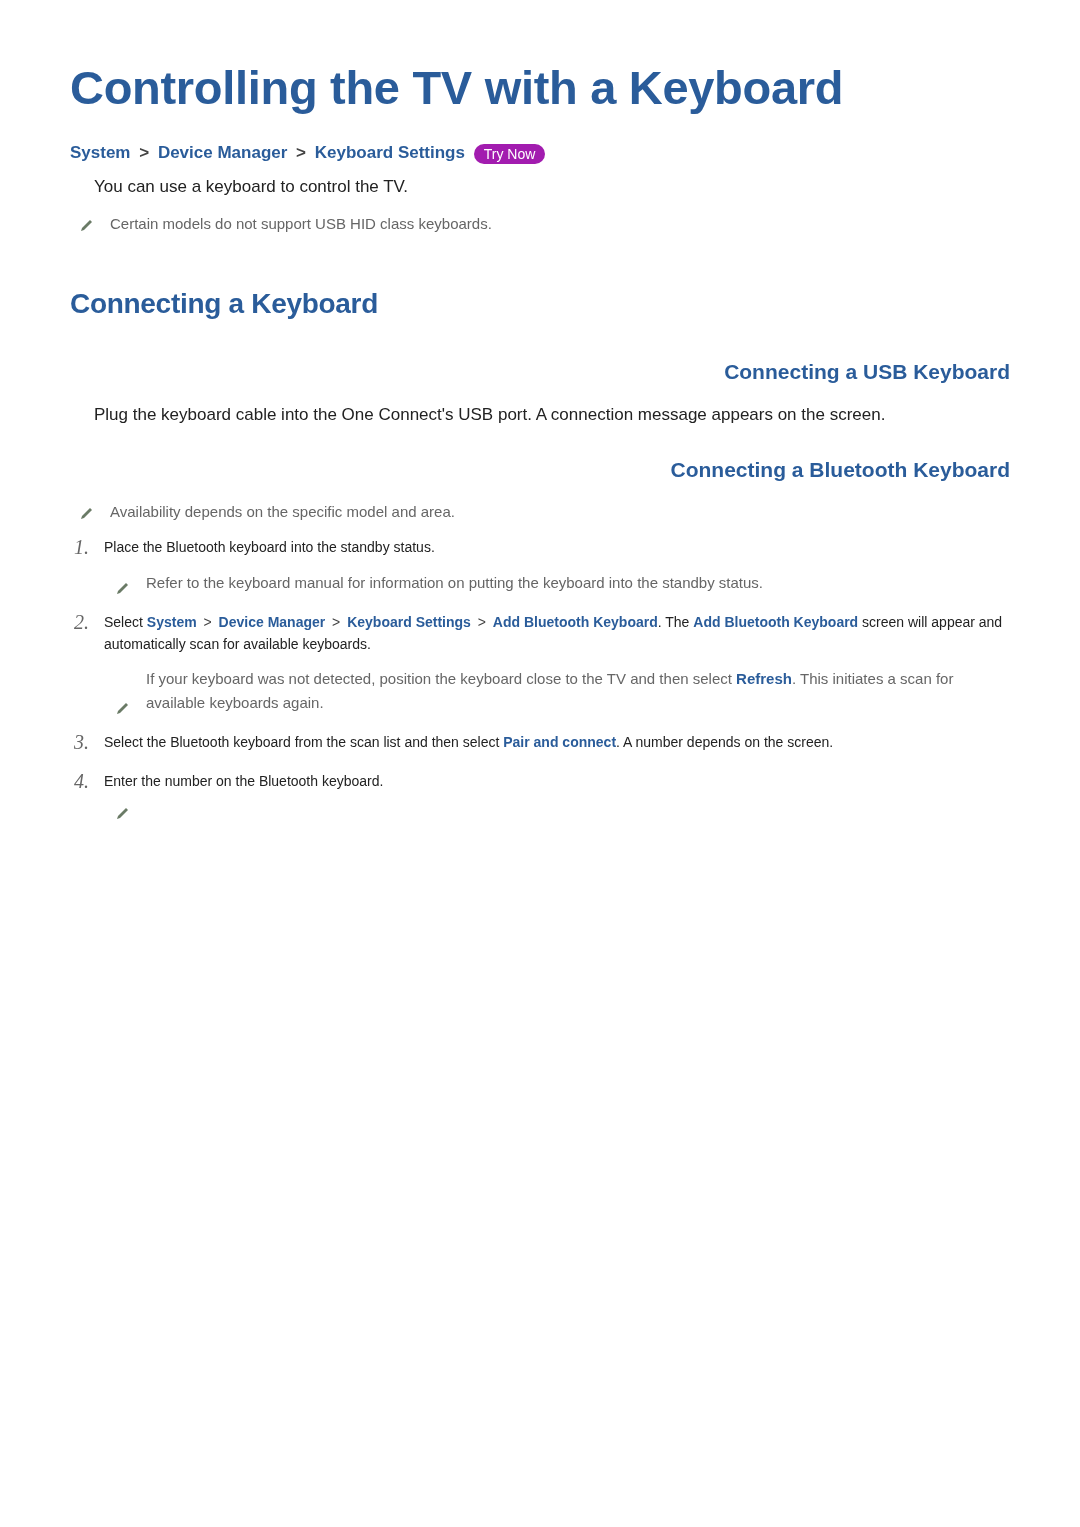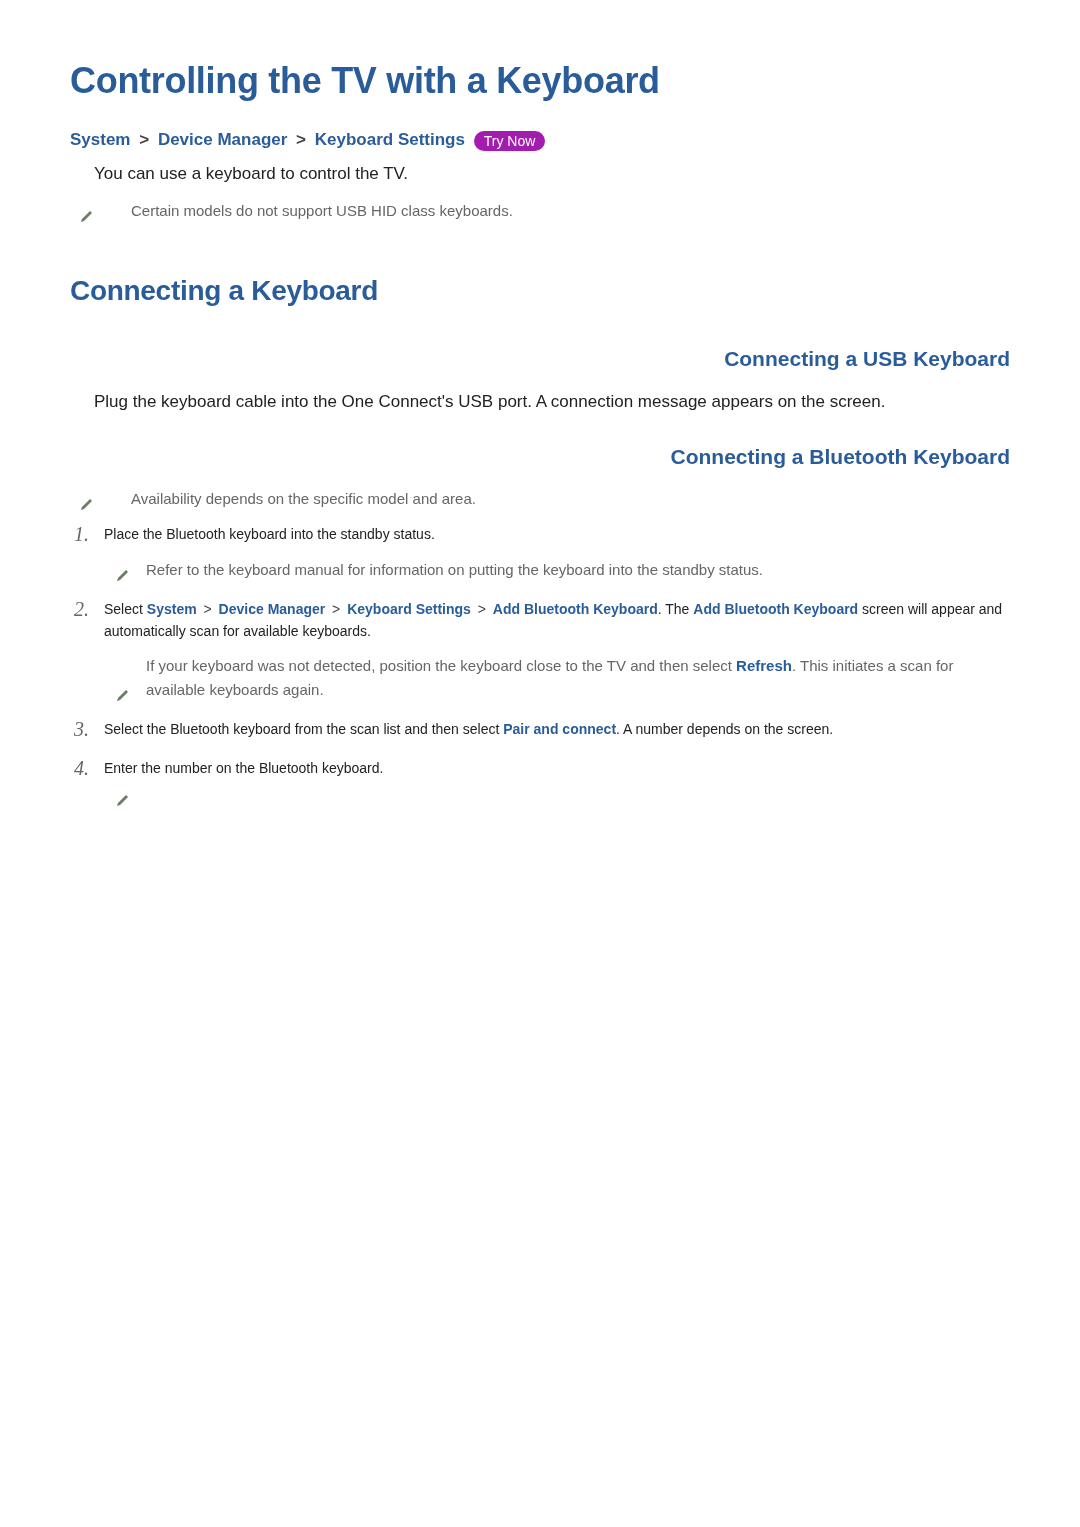--- a/index.html
+++ b/index.html
@@ -9,21 +9,21 @@
     }
     body {
       font-family: Arial, "Helvetica Neue", Helvetica, sans-serif;
       background: #fff;
       width: 1080px;
       padding: 60px 70px;
       color: #333;
     }
     h1 {
       color: #2a5c9a;
-      font-size: 36px;
+      font-size: 47px;
       font-weight: bold;
       margin-bottom: 28px;
       letter-spacing: -0.3px;
     }
     h2 {
       color: #2a5c9a;
       font-size: 28px;
       font-weight: bold;
       margin-top: 52px;
       margin-bottom: 40px;
@@ -62,24 +62,23 @@
     }
     p.body-text {
       font-size: 17px;
       color: #222;
       line-height: 1.55;
       margin-bottom: 12px;
       margin-left: 24px;
     }
     .note {
       display: flex;
-      align-items: flex-end;
+      align-items: center;
       margin: 8px 0 8px 0;
       padding-left: 10px;
-      gap: 21px;
     }
     .note-icon {
       flex-shrink: 0;
       width: 14px;
       height: 14px;
       margin-top: 2px;
       margin-right: 16px;
     }
     .note-text {
       font-size: 15px;

